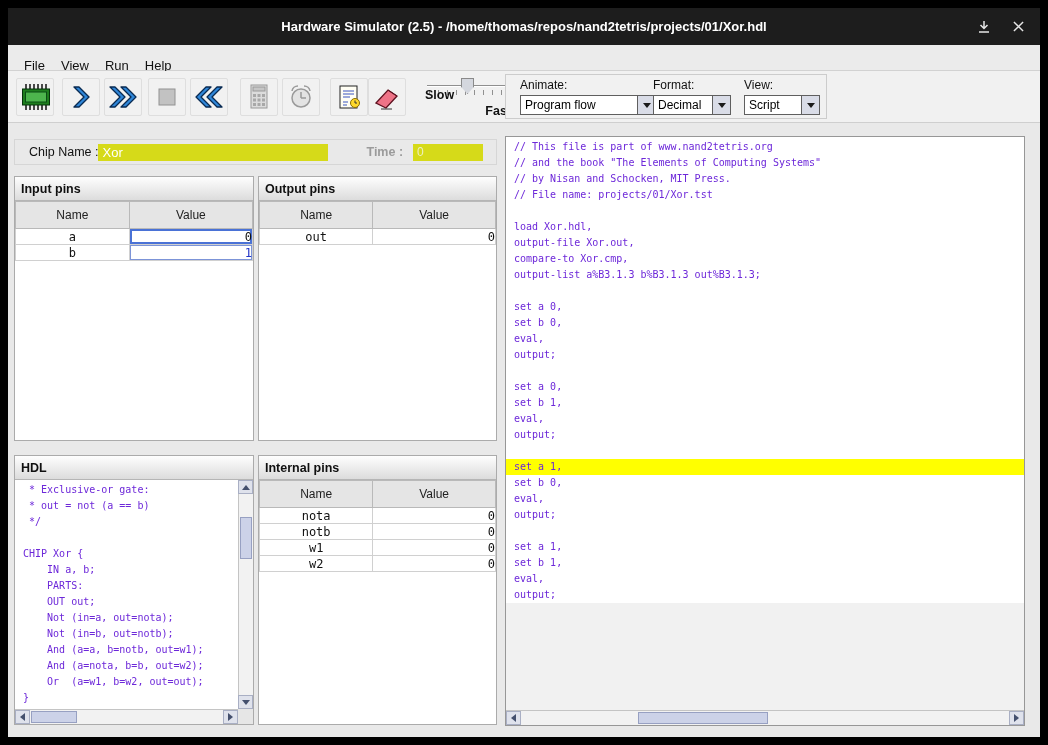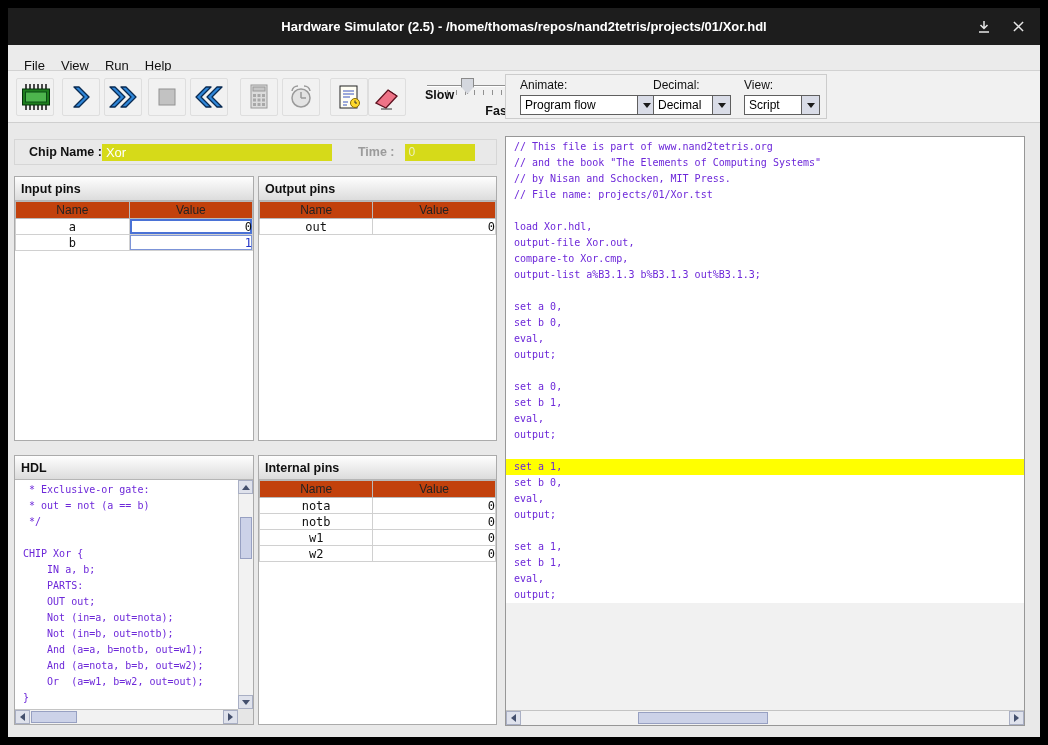--- a/index.html
+++ b/index.html
@@ -30,30 +30,30 @@
   .combo-block { position:absolute; top:3px; }
   .combo-label { font-size:12px; color:#111; margin-bottom:3px; }
   .combo { height:20px; background:#fff; border:1px solid #5f5f5f; display:flex; align-items:stretch; }
   .combo-text { flex:1; font-size:12px; display:flex; align-items:center; padding-left:4px; white-space:nowrap; overflow:hidden; }
   .combo-btn { width:18px; background:#d9dce7; border-left:1px solid #5f5f5f; display:flex; align-items:center; justify-content:center; }
   .combo-btn::after { content:""; width:0; height:0; border:4px solid transparent; border-top:5px solid #1a1a1a; margin-top:5px; }
 
   .main { flex:1; position:relative; background:#e9e9e9; overflow:hidden; }
 
   .chipbar { position:absolute; left:6px; top:16px; width:483px; height:26px; border:1px solid #d6d6d6; display:flex; align-items:center; }
-  .chip-label { font-weight:bold; font-size:12.5px; margin-left:14px; color:#111; }
+  .chip-label { font-weight:normal; font-size:12.5px; margin-left:14px; color:#111; }
   .chip-name-field { width:230px; height:17px; background:#d6da19; color:#fff; font-size:13px; padding:0 4px; display:flex; align-items:center; }
-  .time-label { font-weight:bold; font-size:12.5px; color:#9b9b9b; margin-left:26px; }
+  .time-label { font-weight:bold; font-size:12.5px; color:#9b9b9b; margin-left:38px; }
   .time-field { margin-left:10px; width:70px; height:17px; background:#d6da19; color:#eef0c2; font-size:12px; padding:0 4px; display:flex; align-items:center; }
 
   .panel { position:absolute; background:#fff; border:1px solid #ababab; }
   .panel-header { height:24px; background:linear-gradient(#fefefe,#dcdcdc); border-bottom:1px solid #b5b5b5; font-weight:bold; font-size:12.5px; color:#101010; display:flex; align-items:center; padding-left:6px; }
 
   table.pins { width:100%; border-collapse:collapse; table-layout:fixed; }
-  table.pins th { height:17px; background:#c2410c; border:1px solid #b9b9b9; font-weight:normal; font-size:12px; color:#222; }
+  table.pins th { height:27px; background:#e5e5e5; border:1px solid #b9b9b9; font-weight:normal; font-size:12px; color:#222; }
   table.pins th:first-child { width:48%; }
   table.pins td { height:16px; border:1px solid #d0d0d0; font-family:"DejaVu Sans Mono",monospace; font-size:12px; color:#111; padding:0; }
   td.pin-name { text-align:center; }
   td.pin-value { text-align:right; padding-right:3px; }
   td.pin-value.editing { box-shadow:inset 0 0 0 2px #4a72d6; }
   td.pin-value.changed { box-shadow:inset 0 0 0 1px #7c94d8; color:#2335c8; }
 
   .code-line { height:16px; font-family:"DejaVu Sans Mono",monospace; font-size:10px; line-height:16px; white-space:pre; color:#6d28d9; padding-left:8px; }
   .code-line.highlight { background:#ffff00; }
 
@@ -194,21 +194,21 @@
 
     <div class="combo-group">
       <div class="combo-block" style="left:14px;width:136px;">
         <div class="combo-label">Animate:</div>
         <div class="combo">
           <span class="combo-text">Program flow</span>
           <span class="combo-btn"></span>
         </div>
       </div>
       <div class="combo-block" style="left:147px;width:78px;">
-        <div class="combo-label">Decimal:</div>
+        <div class="combo-label">Format:</div>
         <div class="combo">
           <span class="combo-text">Decimal</span>
           <span class="combo-btn"></span>
         </div>
       </div>
       <div class="combo-block" style="left:238px;width:76px;">
         <div class="combo-label">View:</div>
         <div class="combo">
           <span class="combo-text">Script</span>
           <span class="combo-btn"></span>

